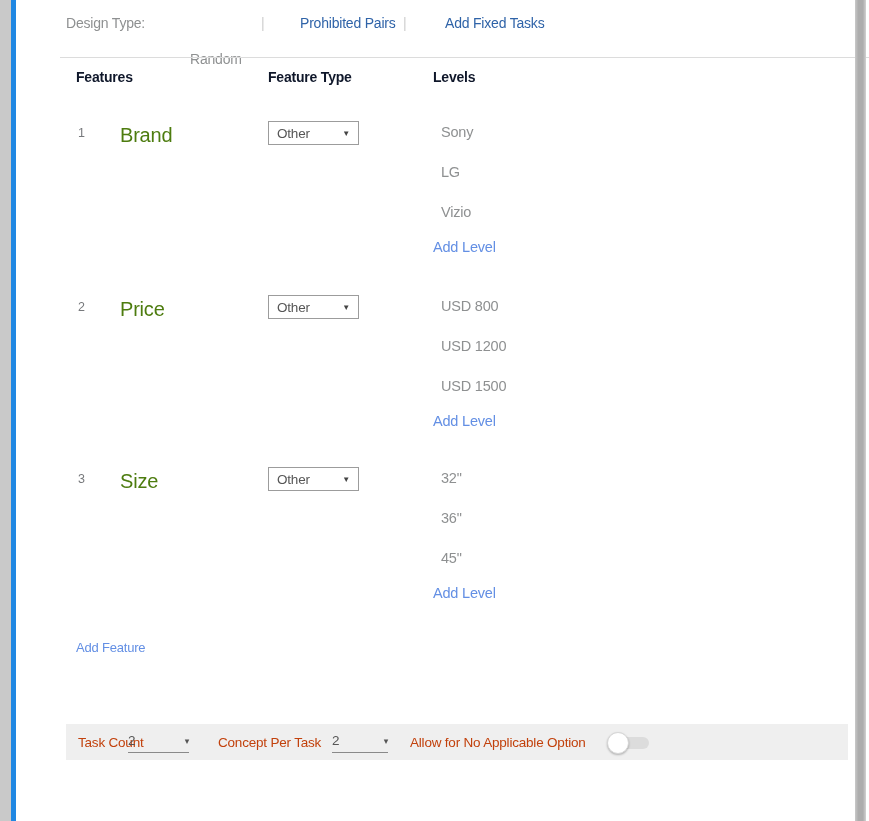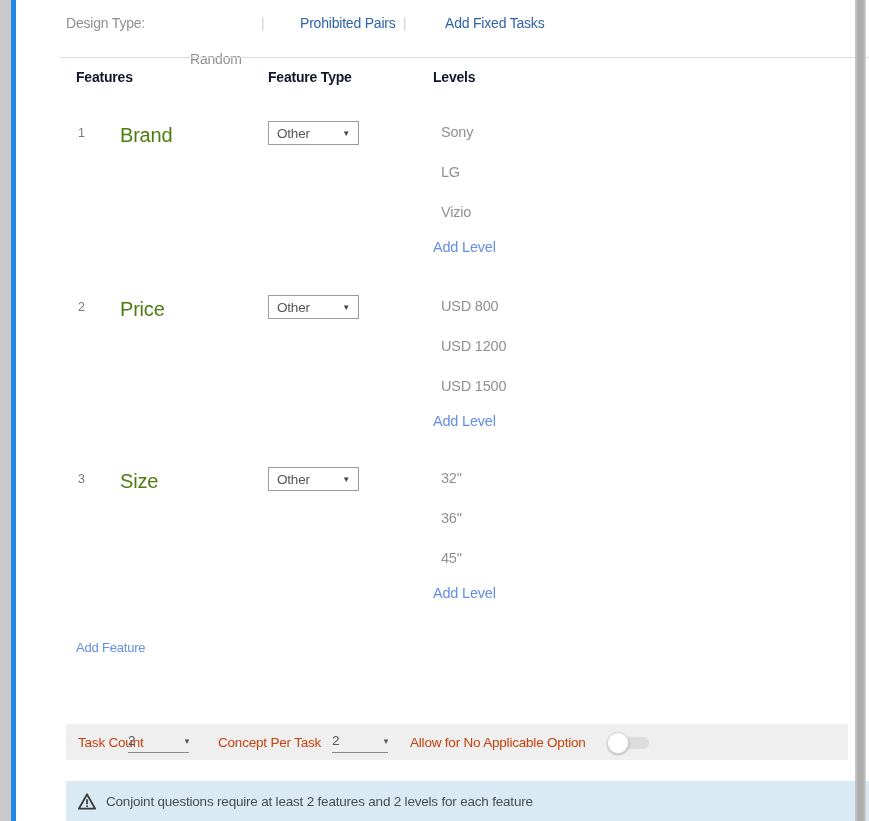--- a/index.html
+++ b/index.html
@@ -174,23 +174,15 @@
     <span class="val cpt-val">
       <span>2</span>
       <span class="caret">▾</span>
     </span>
     <span class="lbl allow-label">Allow for No Applicable Option</span>
     <span class="toggle-track">
       <span class="toggle-knob"></span>
     </span>
   </div>
 
-  <div class="warning">
-    <svg width="18" height="17" viewBox="0 0 24 22">
-      <path d="M12 1.5 L22.8 20.5 H1.2 Z" fill="none" stroke="#3b3b3b" stroke-width="2.6" stroke-linejoin="round"></path>
-      <rect x="10.9" y="8" width="2.3" height="6.6" fill="#3b3b3b"></rect>
-      <rect x="10.9" y="16.2" width="2.3" height="2.3" fill="#3b3b3b"></rect>
-    </svg>
-    <span class="wtext">Conjoint questions require at least 2 features and 2 levels for each feature</span>
-  </div>
 
   <div class="scrollbar"></div>
 </div>
 
 </body></html>

